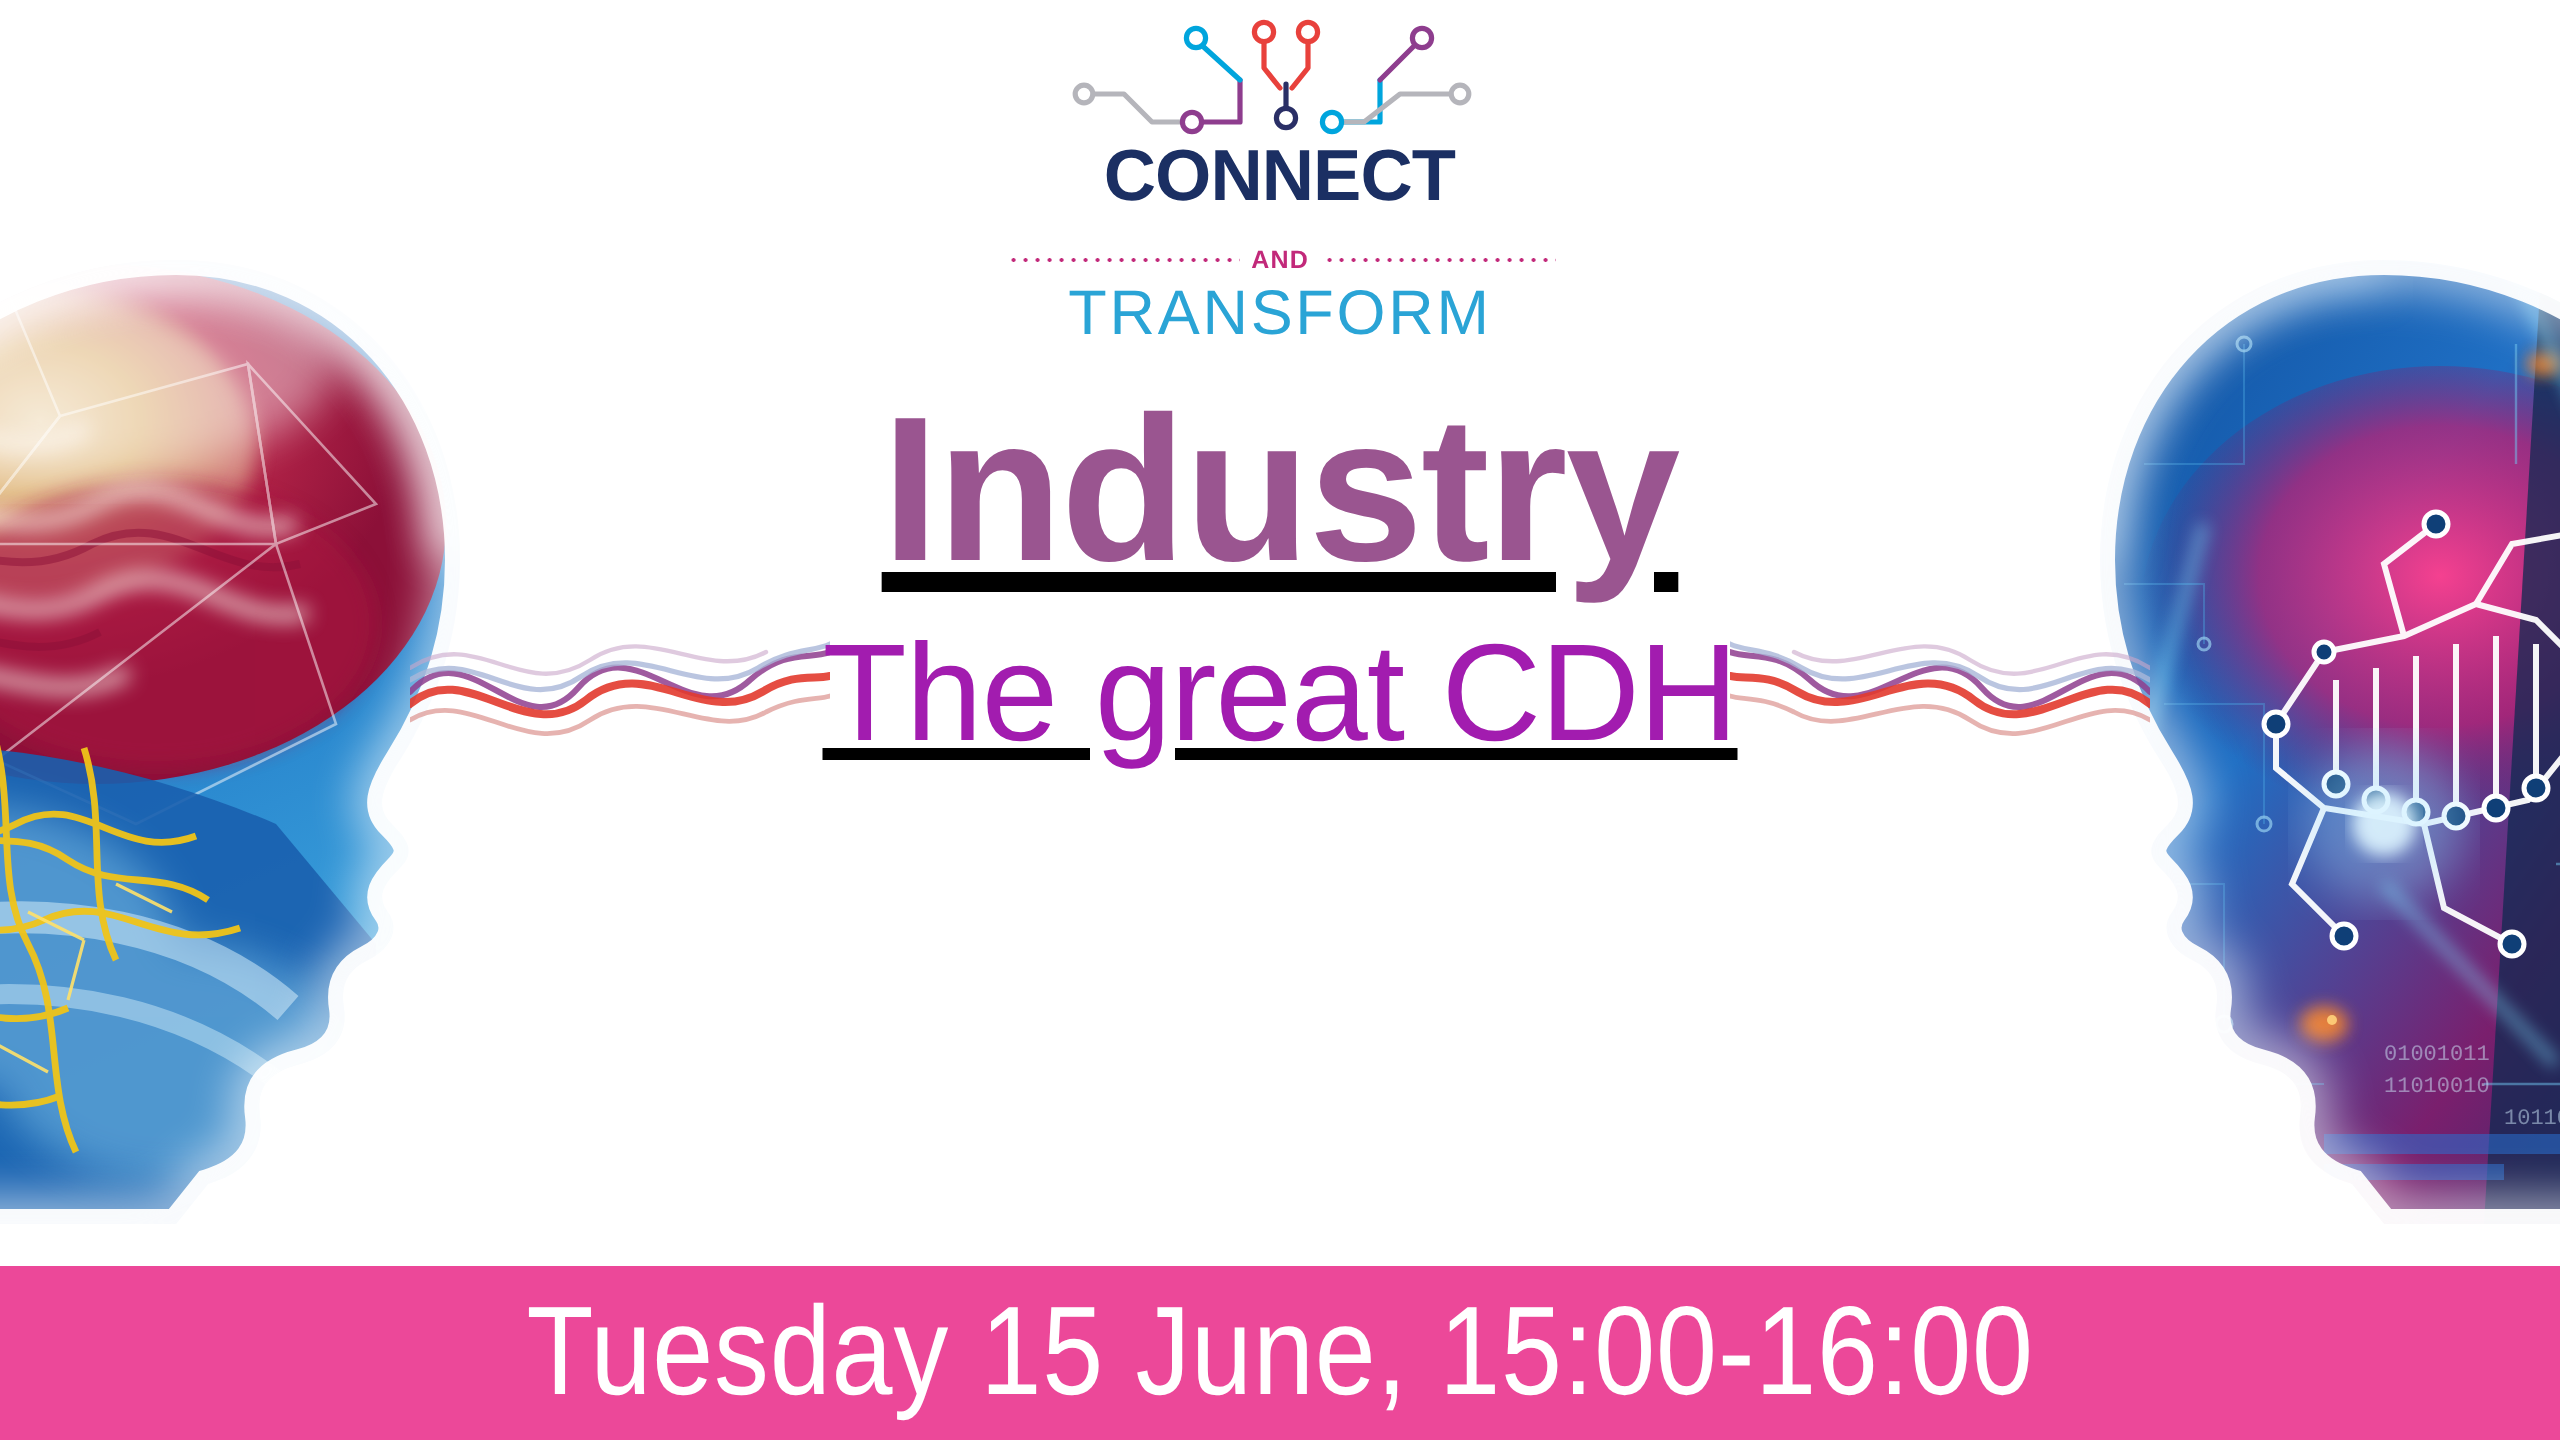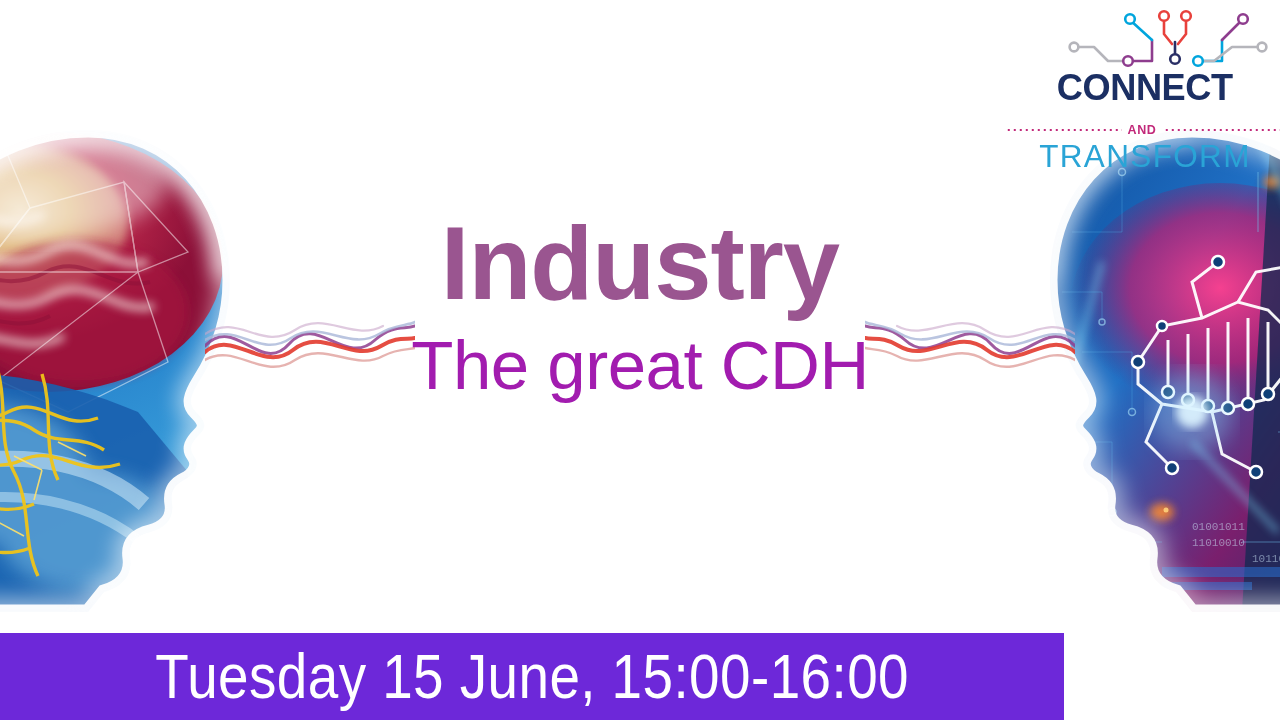--- a/index.html
+++ b/index.html
@@ -20,21 +20,21 @@
 
   
   #logo-block {
     position: absolute;
     left: 0;
     right: 0;
     top: 6px;
     height: 170px;
     display: flex;
     flex-direction: column;
-    align-items: flex-end;
+    align-items: center;
     z-index: 40;
   }
   #logo-circuit {
     width: 216px;
     height: 62px;
     display: block;
   }
   #logo-connect {
     margin-top: 2px;
     height: 38px;
@@ -91,24 +91,25 @@
     z-index: 20;
   }
   #waves-left { left: 205px; }
   #waves-right { right: 205px; }
 
   
   #headline-block {
     position: absolute;
     left: 50%;
     transform: translateX(-50%);
-    top: 210px;
+    top: 191px;
     width: 640px;
     text-align: center;
     z-index: 35;
+    text-decoration: underline;
   }
   #headline-main {
     font-size: 103px;
     font-weight: bold;
     color: #9a5590;
     line-height: 1.04;
     letter-spacing: -1px;
     margin: 0;
   }
   .headline-sub {
@@ -119,23 +120,23 @@
     letter-spacing: -0.5px;
     margin: 0;
   }
   #headline-sub1 { margin-top: 6px; }
 
   
   #date-banner {
     position: absolute;
     left: 0;
     bottom: 0;
-    width: 1064px;
+    width: 1280px;
     height: 87px;
-    background: #6d28d9;
+    background: #ec4899;
     display: flex;
     align-items: center;
     justify-content: center;
     z-index: 50;
   }
   #date-text {
     color: #ffffff;
     font-size: 63px;
     font-weight: 400;
     letter-spacing: 0.5px;

